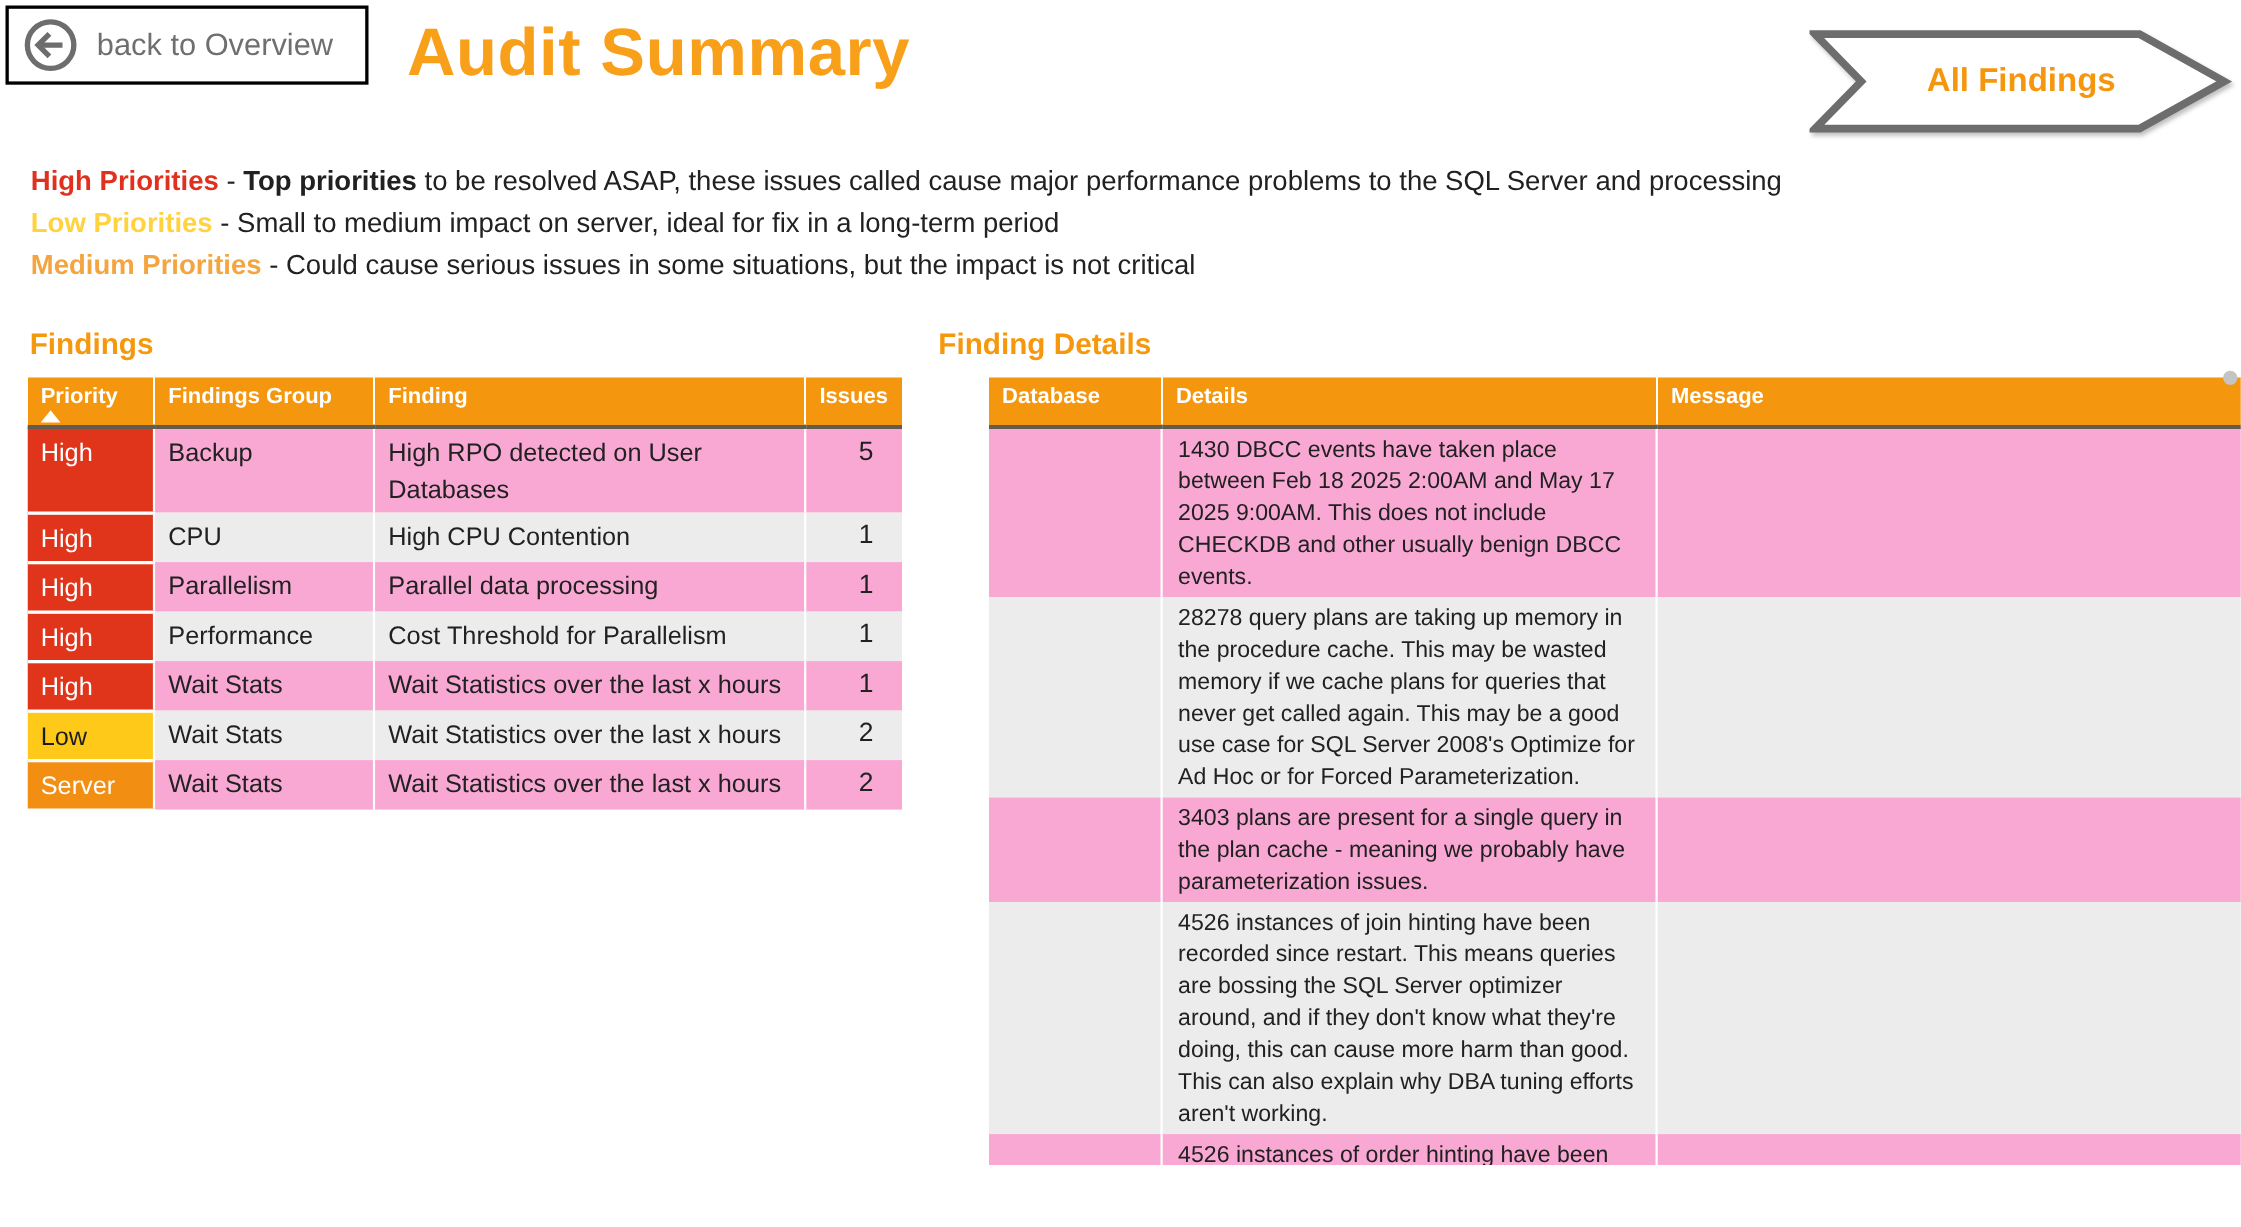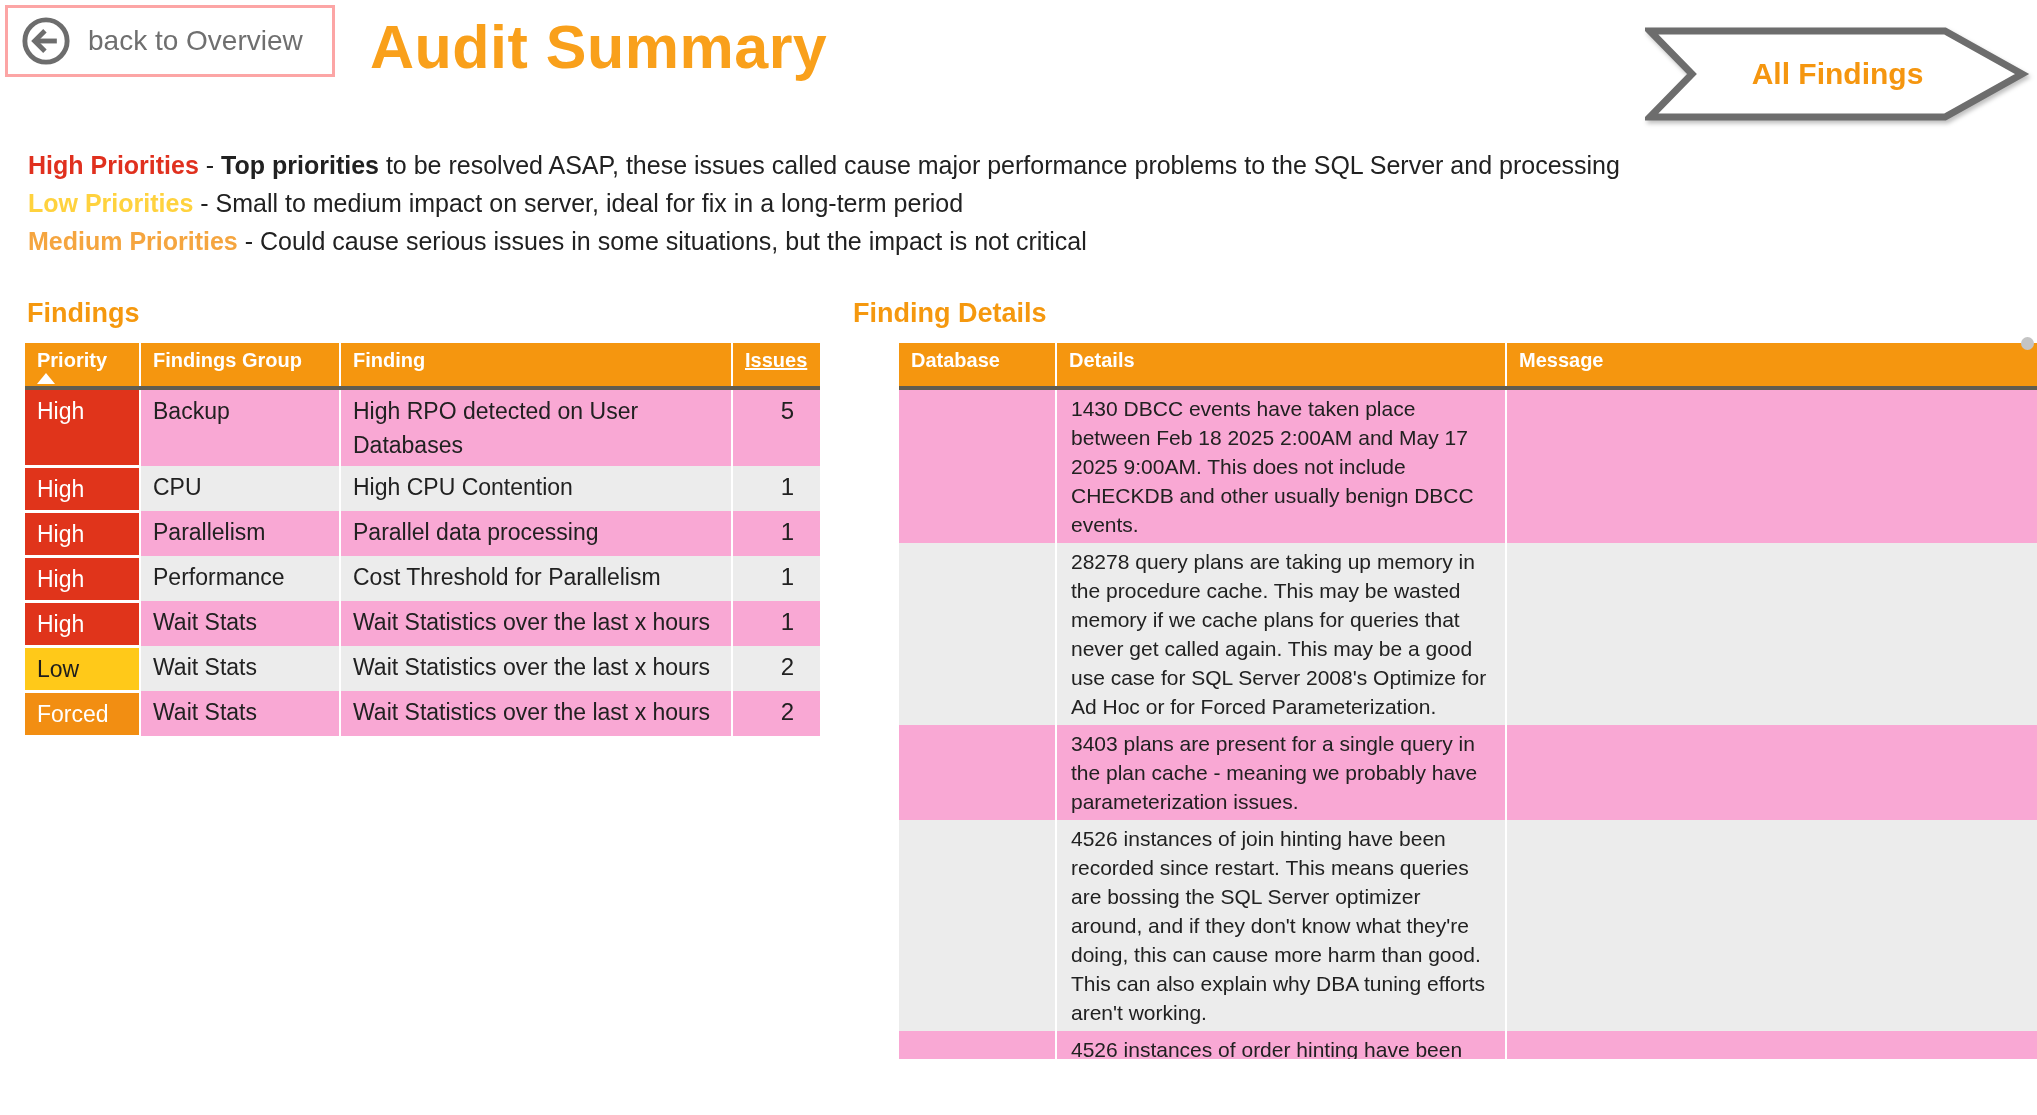--- a/index.html
+++ b/index.html
@@ -5,21 +5,21 @@
   html,body { margin:0; padding:0; }
   body {
     width:2037px; height:1115px; position:relative; overflow:hidden;
     background:#ffffff; color:#212121;
     font-family:"Liberation Sans", sans-serif;
   }
 
   
   .back-btn {
     position:absolute; left:5px; top:5px; width:330px; height:72px;
-    border:3px solid #fca5a5; background:#fff; box-sizing:border-box;
+    border:3px solid #000000; background:#fff; box-sizing:border-box;
     display:flex; align-items:center; gap:16px; padding-left:12px; cursor:pointer;
   }
   .back-btn svg { width:52px; height:52px; flex:0 0 auto; }
   .back-btn .back-label { font-size:28px; color:#6f6f6f; white-space:nowrap; }
 
   .page-title {
     position:absolute; left:370px; top:12px;
     font-size:61px; font-weight:bold; color:#F9A01B; letter-spacing:0.5px;
   }
 
@@ -51,21 +51,21 @@
 
   table.tbl { border-collapse:collapse; table-layout:fixed; width:100%; }
   .w-details table.tbl { width:1166px; }
 
   .tbl th {
     background:#F5960F; color:#fff; font-weight:bold; text-align:left;
     padding:6px 12px 14px 12px; vertical-align:top; position:relative;
     border-bottom:4px solid #615C4F; font-size:20px;
   }
   .tbl th + th { border-left:2px solid rgba(255,255,255,0.45); }
-  .tbl th.num { text-align:right; padding-right:26px;text-decoration:underline; }
+  .tbl th.num { text-align:right; padding-right:26px; }
 
   .tbl td { vertical-align:top; background:#f9a8d4; }
   .tbl td + td { border-left:2px solid #ffffff; }
   .tbl tbody tr:nth-child(even) td { background:#ECECEC; }
 
   
   .w-findings td { font-size:23px; line-height:34px; padding:4px 12px; }
   .w-findings td.num { text-align:right; padding-right:26px; font-size:24px; }
   .w-findings td.priority { border-bottom:3px solid #ffffff; }
   .w-findings tbody tr:nth-child(even) td.priority { background:inherit; }
@@ -169,21 +169,21 @@
           <td>Wait Statistics over the last x hours</td>
           <td class="num">1</td>
         </tr>
         <tr>
           <td class="priority" style="background: rgb(255, 201, 25); color: rgb(29, 29, 29);">Low</td>
           <td>Wait Stats</td>
           <td>Wait Statistics over the last x hours</td>
           <td class="num">2</td>
         </tr>
         <tr>
-          <td class="priority" style="background: rgb(242, 142, 18); color: rgb(255, 255, 255);">Forced</td>
+          <td class="priority" style="background: rgb(242, 142, 18); color: rgb(255, 255, 255);">Server</td>
           <td>Wait Stats</td>
           <td>Wait Statistics over the last x hours</td>
           <td class="num">2</td>
         </tr>
       </tbody>
   </table>
 </div>
 
 <div class="section-title t-details">Finding Details</div>
 

